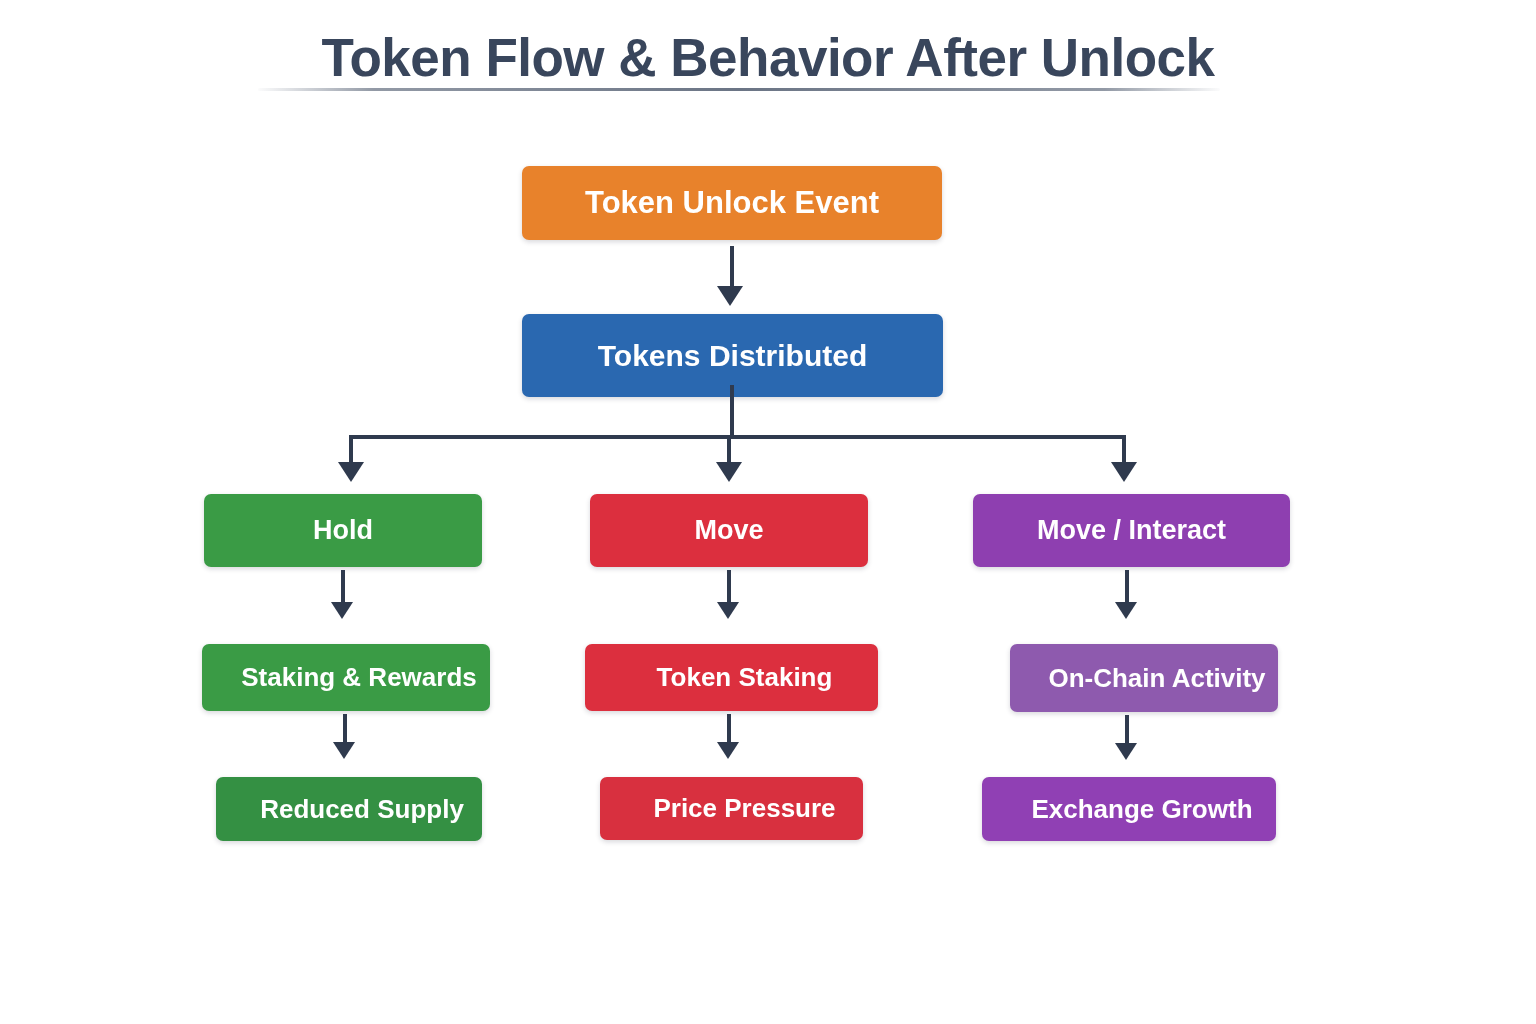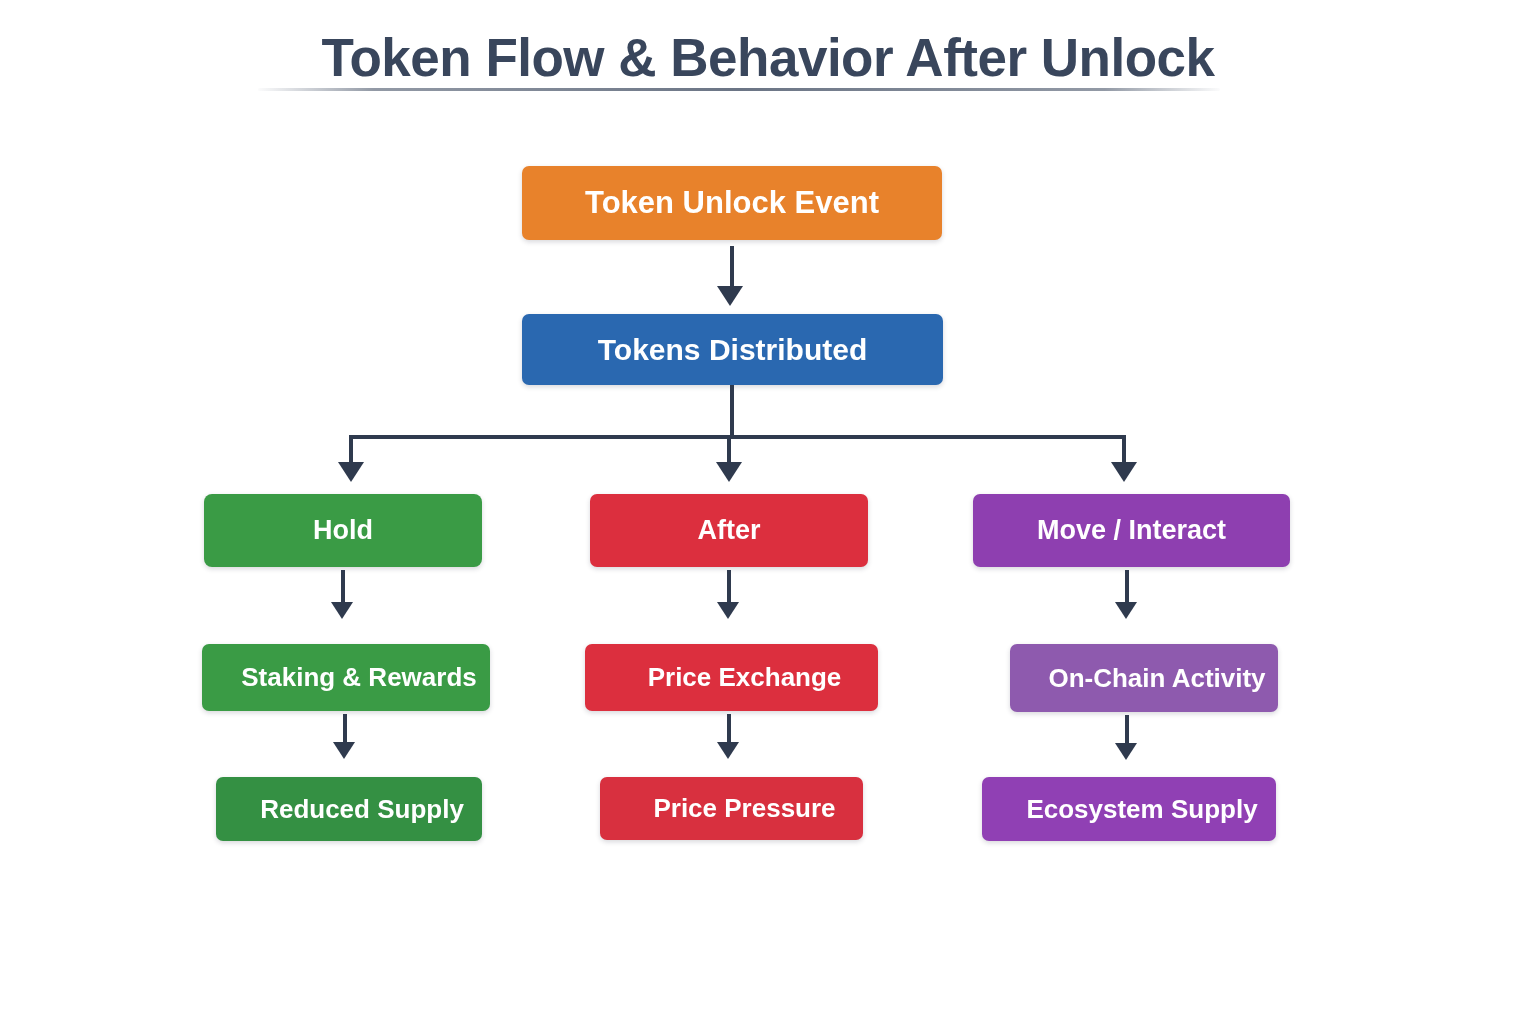--- a/index.html
+++ b/index.html
@@ -105,63 +105,63 @@
   <div id="title-block">
     <div id="page-title">Token Flow &amp; Behavior After Unlock</div>
   </div>
   <div id="title-rule"></div>
 
   <div class="node lvl1" style="left:522px; top:166px; width:420px; height:74px; background:#e8822b;">Token Unlock Event</div>
 
   <div class="vline" style="left:730px; top:246px; height:44px;"></div>
   <div class="arrowhead" style="left:717px; top:286px;"></div>
 
-  <div class="node lvl2" style="left:522px; top:314px; width:421px; height:71px; background:#2a68b0;">Tokens Distributed</div>
+  <div class="node lvl2" style="left:522px; top:314px; width:421px; height:83px; background:#2a68b0;">Tokens Distributed</div>
 
   <div class="vline" style="left:730px; top:385px; height:54px;"></div>
   <div class="hline" style="left:349px; top:435px; width:777px;"></div>
 
   <div class="vline" style="left:349px; top:435px; height:31px;"></div>
   <div class="arrowhead" style="left:338px; top:462px;"></div>
 
   <div class="vline" style="left:727px; top:435px; height:31px;"></div>
   <div class="arrowhead" style="left:716px; top:462px;"></div>
 
   <div class="vline" style="left:1122px; top:435px; height:31px;"></div>
   <div class="arrowhead" style="left:1111px; top:462px;"></div>
 
-  <div class="node lvl3" style="left:204px; top:494px; width:278px; height:73px; background:#3a9b45;border-radius:8px;">Hold</div>
+  <div class="node lvl3" style="left:204px; top:494px; width:278px; height:73px; background:#3a9b45;">Hold</div>
 
-  <div class="node lvl3" style="left:590px; top:494px; width:278px; height:73px; background:#dc2f3e;">After</div>
+  <div class="node lvl3" style="left:590px; top:494px; width:278px; height:73px; background:#dc2f3e;">Move</div>
 
   <div class="node lvl3" style="left:973px; top:494px; width:317px; height:73px; background:#8e3fb0;text-align:right;">Move / Interact</div>
 
   <div class="vline" style="left:341px; top:570px; height:36px;"></div>
   <div class="arrowhead small" style="left:331px; top:602px;"></div>
 
   <div class="vline" style="left:727px; top:570px; height:36px;"></div>
   <div class="arrowhead small" style="left:717px; top:602px;"></div>
 
   <div class="vline" style="left:1125px; top:570px; height:36px;"></div>
   <div class="arrowhead small" style="left:1115px; top:602px;"></div>
 
   <div class="node lvl4" style="left:202px; top:644px; width:288px; height:67px; background:#3a9b45;">Staking &amp; Rewards</div>
 
-  <div class="node lvl4" style="left:585px; top:644px; width:293px; height:67px; background:#dc2f3e;">Price Exchange</div>
+  <div class="node lvl4" style="left:585px; top:644px; width:293px; height:67px; background:#dc2f3e;">Token Staking</div>
 
   <div class="node lvl4" style="left:1010px; top:644px; width:268px; height:68px; background:#8e5aae;">On-Chain Activity</div>
 
   <div class="vline" style="left:343px; top:714px; height:32px;"></div>
   <div class="arrowhead small" style="left:333px; top:742px;"></div>
 
   <div class="vline" style="left:727px; top:714px; height:32px;"></div>
   <div class="arrowhead small" style="left:717px; top:742px;"></div>
 
   <div class="vline" style="left:1125px; top:715px; height:32px;"></div>
   <div class="arrowhead small" style="left:1115px; top:743px;"></div>
 
   <div class="node lvl4" style="left:216px; top:777px; width:266px; height:64px; background:#349043;">Reduced Supply</div>
 
   <div class="node lvl4" style="left:600px; top:777px; width:263px; height:63px; background:#d8303f;">Price Pressure</div>
 
-  <div class="node lvl4" style="left:982px; top:777px; width:294px; height:64px; background:#9040b4;">Ecosystem Supply</div>
+  <div class="node lvl4" style="left:982px; top:777px; width:294px; height:64px; background:#9040b4;">Exchange Growth</div>
 
 </div>
 
 </body></html>

